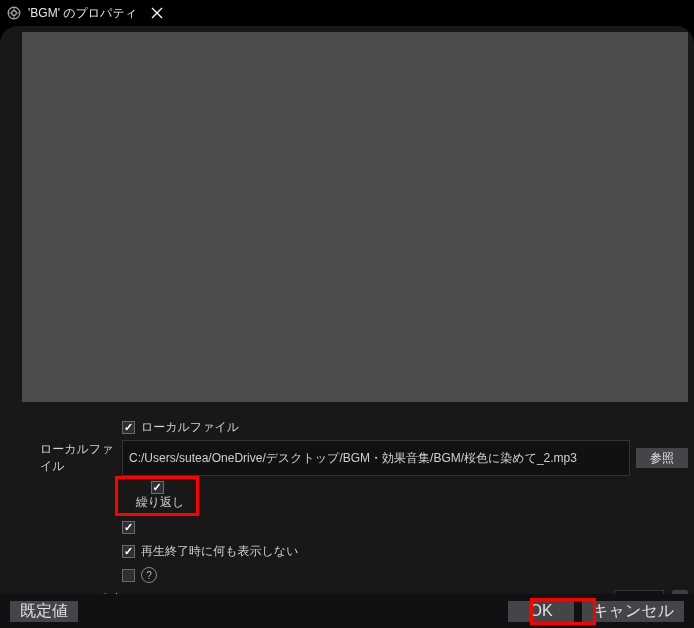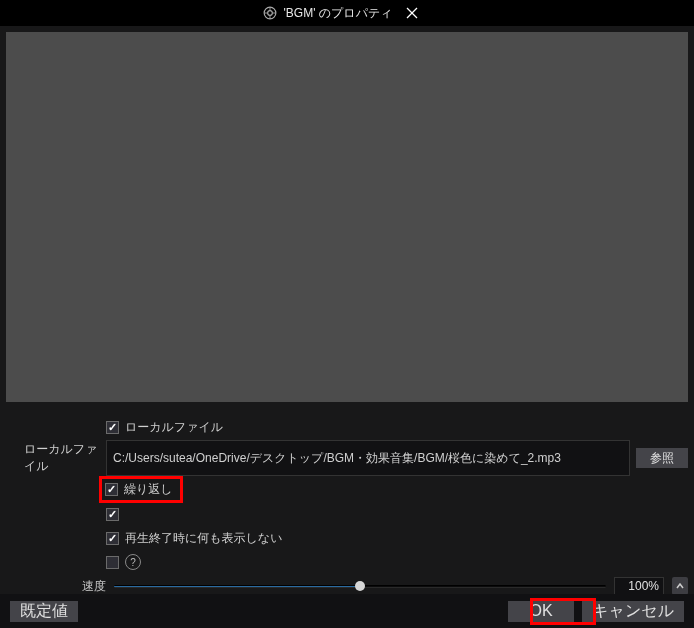--- a/index.html
+++ b/index.html
@@ -12,39 +12,40 @@
     color: #d8d8d8;
     overflow: hidden;
     position: relative;
   }
   .titlebar {
     height: 26px;
     background: #000;
     display: flex;
     align-items: center;
     padding: 0 6px;
-    justify-content: center;
+    justify-content: flex-start;
   }
   .titlebar-left { display: flex; align-items: center; gap: 6px; }
   .app-icon {
     width: 16px; height: 16px;
     display: flex; align-items: center; justify-content: center;
   }
   .app-icon svg { width: 14px; height: 14px; }
   .titlebar-title { color: #e8e8e8; font-size: 12px; }
   .close-btn {
     width: 40px; height: 26px;
     display: flex; align-items: center; justify-content: center;
     color: #fff; font-size: 16px; cursor: pointer;
   }
   .content {
     position: absolute;
     top: 26px; left: 0; right: 0; bottom: 0;
     background: #181819;
-    padding: 6px 6px 0 6px;
+    padding: 6px 6px 0 22px;
+    border-radius: 18px;
   }
   .preview {
     width: 100%;
     height: 370px;
     background: #4c4c4c;
   }
   .form-area {
     padding-top: 14px;
   }
   .row {
@@ -186,20 +187,21 @@
     border: none;
     font-size: 16px;
     padding: 0 10px;
     cursor: pointer;
     display: inline-flex; align-items: center; justify-content: center;
     font-family: inherit;
   }
   .hl {
     outline: 3px solid #ff0000;
     outline-offset: -1px;
+    flex-direction: column;
   }
   .hl-ok {
     position: absolute;
     border: 3px solid #ff0000;
     pointer-events: none;
   }
 </style>
 </head>
 <body>
 

